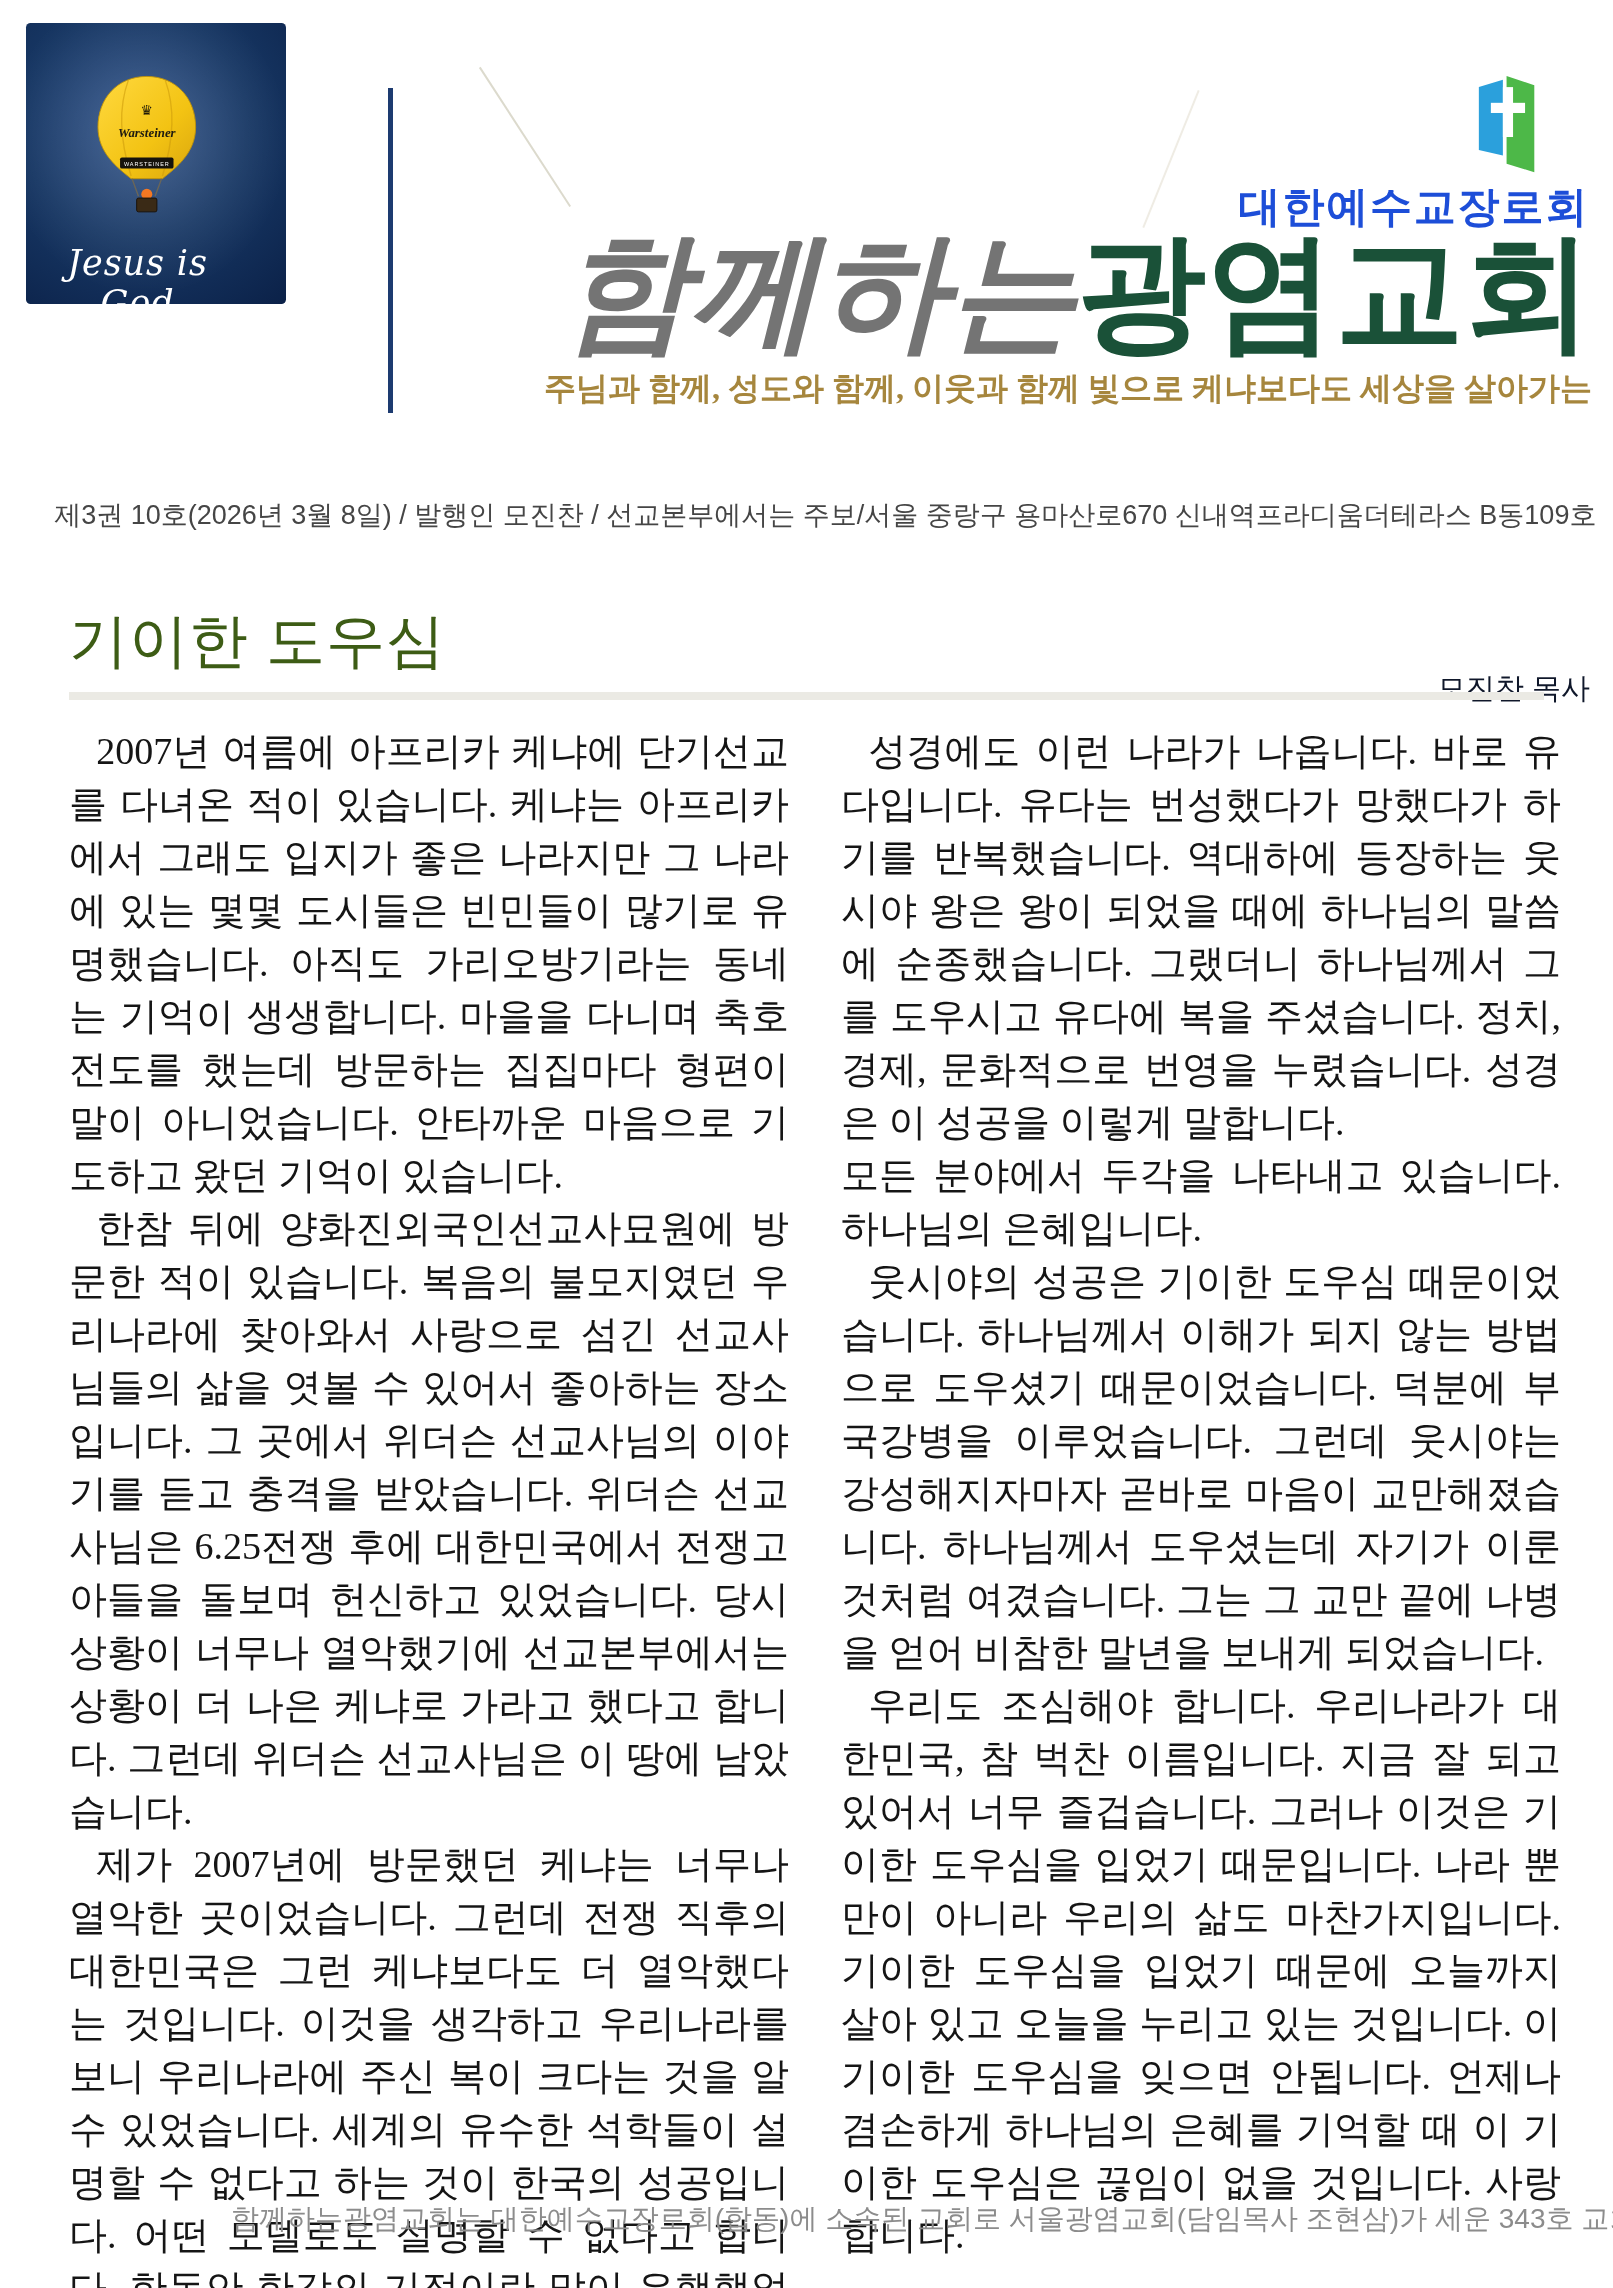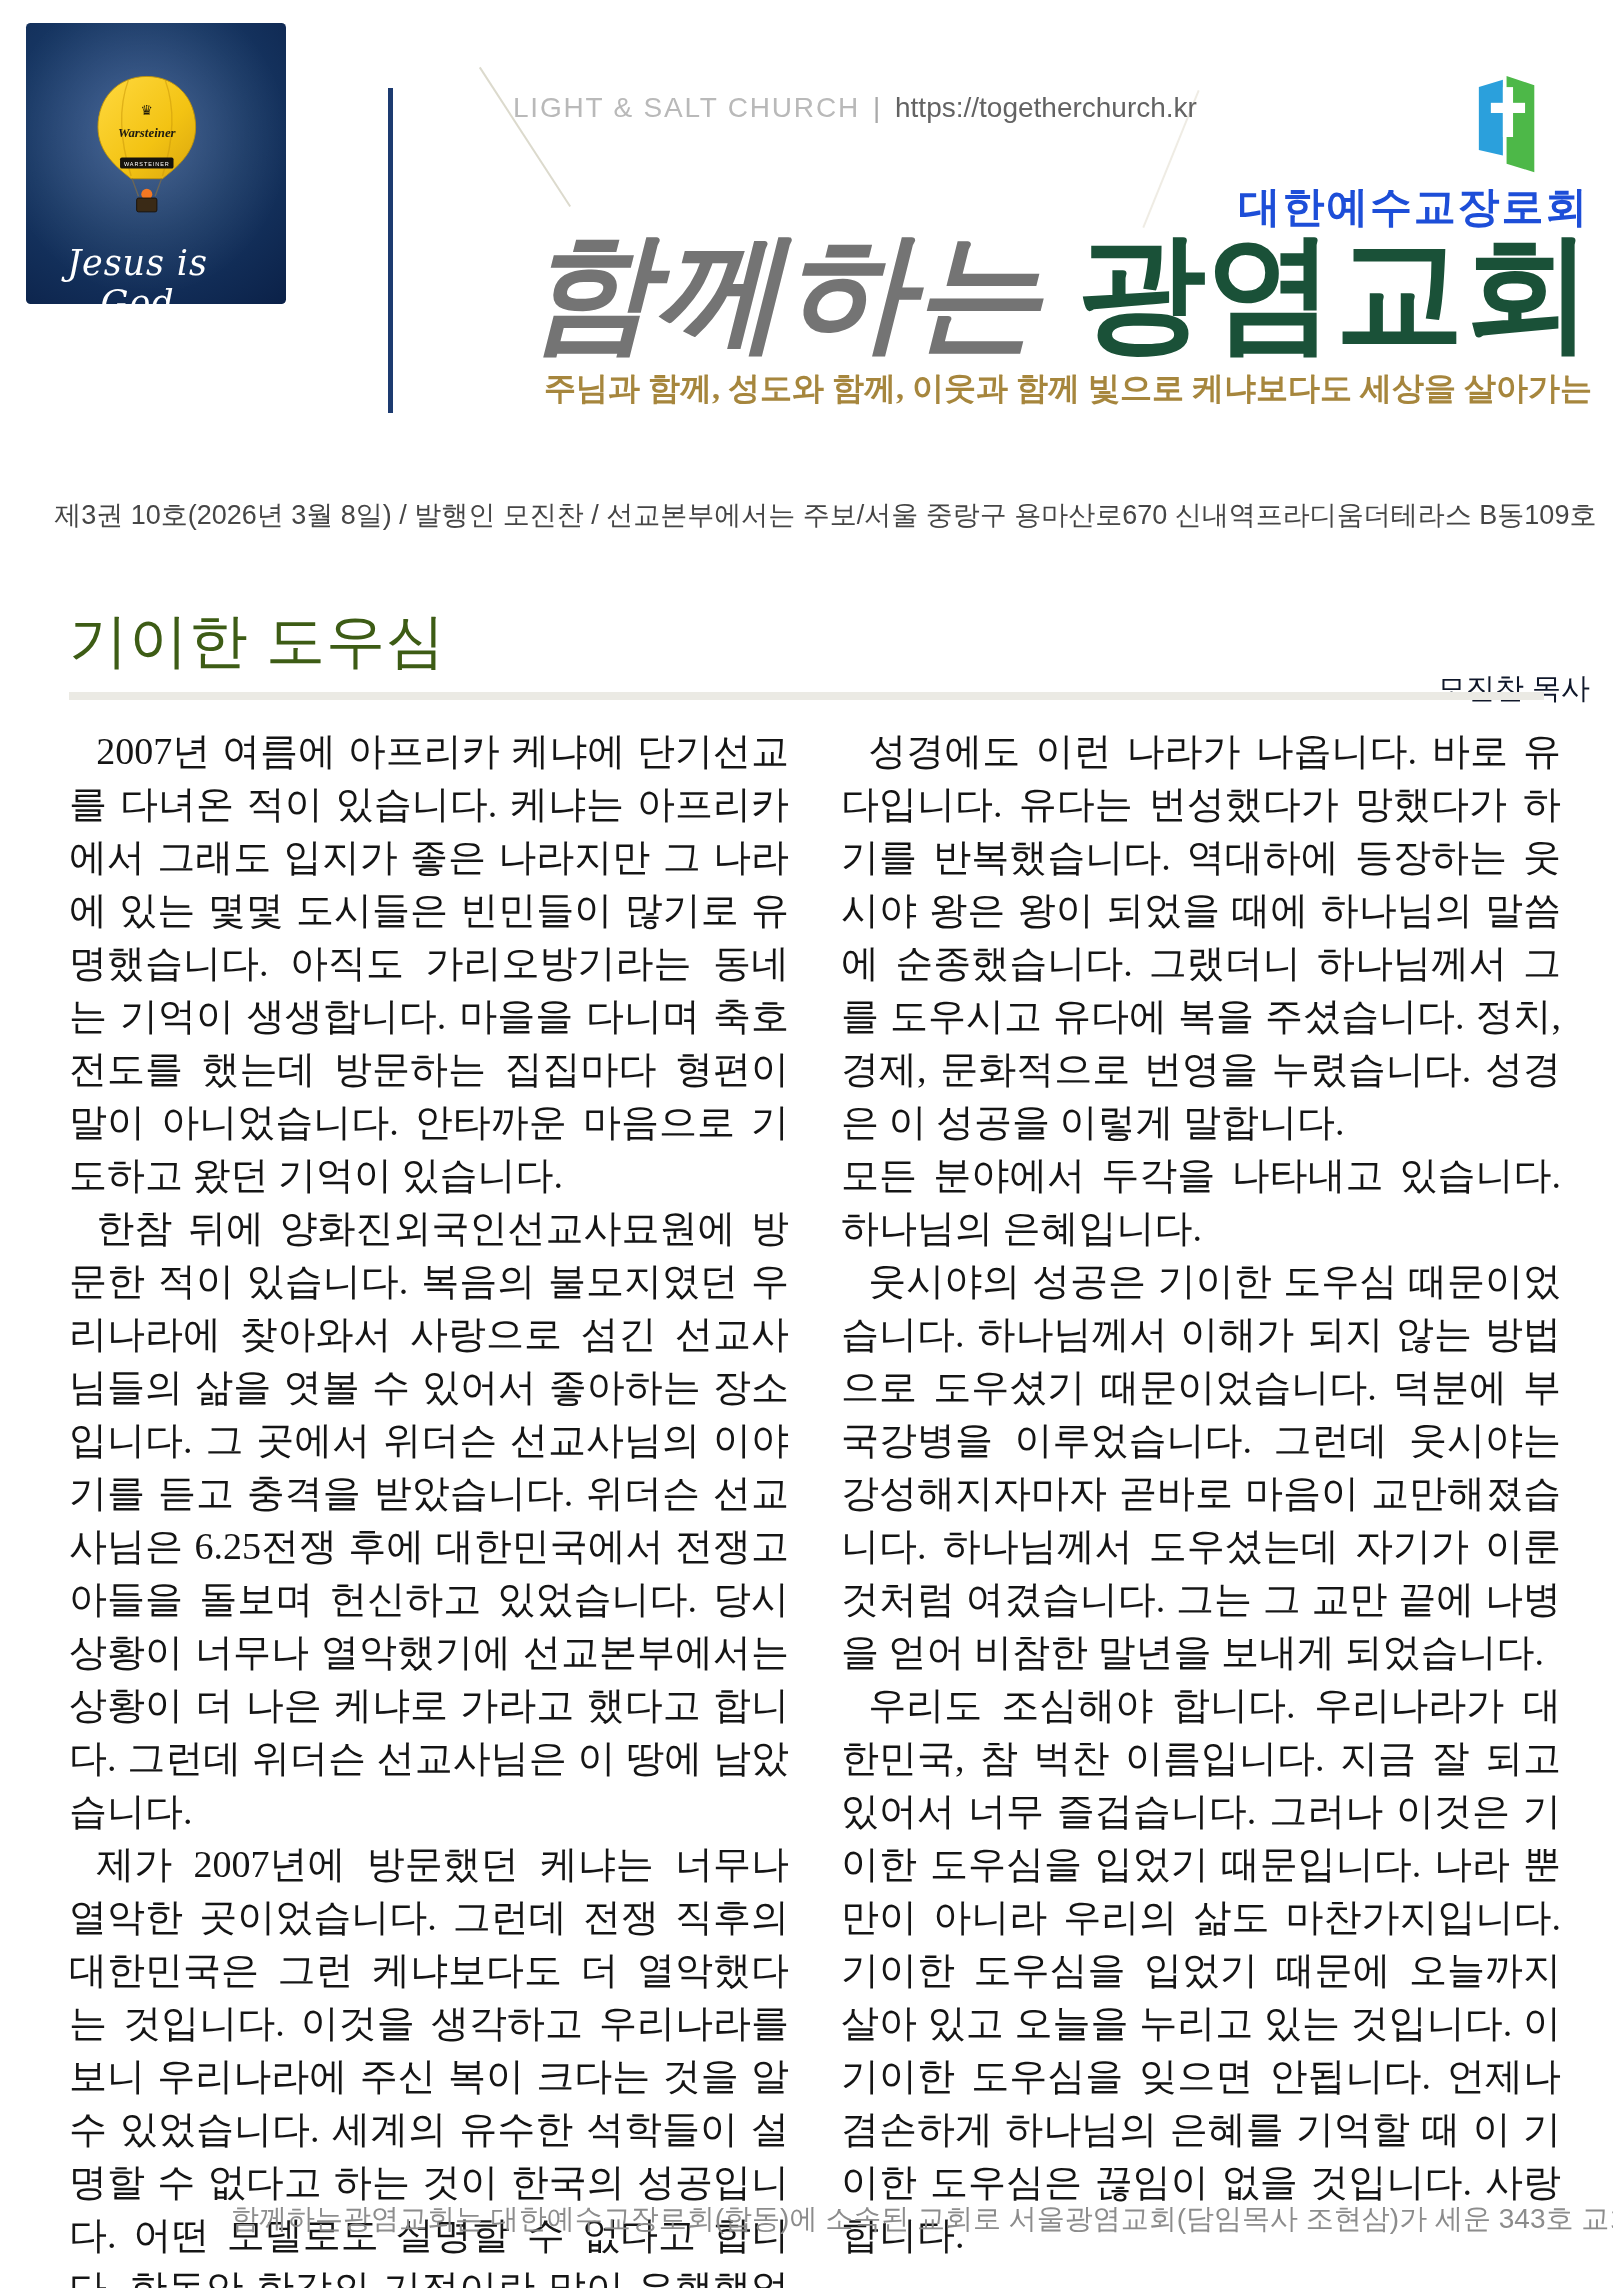--- a/index.html
+++ b/index.html
@@ -22,21 +22,21 @@
   .diag-1{position:absolute;left:524px;top:54px;width:1.8px;height:166px;background:#dcdacd;transform:rotate(-33deg);}
   .diag-2{position:absolute;left:1170px;top:85px;width:1.8px;height:148px;background:#efece4;transform:rotate(22deg);}
   .vline{position:absolute;left:388px;top:88px;width:4.6px;height:325px;background:#1d3b70;}
 
   .logo{position:absolute;left:1477px;top:74px;}
   .denomination{position:absolute;right:24px;top:179px;font-size:42px;font-weight:600;
                 color:#1d4ed8;letter-spacing:1.8px;white-space:nowrap;}
   .church-name{position:absolute;right:20px;top:227px;font-size:129px;font-weight:900;
                line-height:1;white-space:nowrap;letter-spacing:0;}
   .name-gray{color:#747474;font-style:italic;}
-  .name-green{color:#1a5138;margin-left:35px;}
+  .name-green{color:#1a5138;}
   .subtitle{position:absolute;right:21px;top:367px;font-family:"Liberation Serif","DejaVu Serif",serif;
             font-weight:700;font-size:32px;color:#a6863d;white-space:nowrap;}
   .pub-info{position:absolute;right:16.6px;top:497px;font-size:27px;color:#454545;white-space:nowrap;}
 
   
   .article-title{position:absolute;left:69px;top:602px;font-size:59px;font-weight:500;
                  color:#3d5c15;letter-spacing:0.9px;}
   .article-author{position:absolute;right:23px;top:669px;font-size:29px;font-weight:500;color:#0f172a;}
   .divider{position:absolute;left:69px;top:692px;width:1475px;height:8.3px;background:#ebeae4;}
 
@@ -85,23 +85,20 @@
       <circle cx="131" cy="186" r="6" fill="#ff7a1e" opacity="0.95"></circle>
       <rect x="120" y="190" width="22" height="15" rx="2" fill="#3a2a16" stroke="#191007" stroke-width="1"></rect>
     </svg>
     <div class="jesus-caption">Jesus is God</div>
   </div>
 
   <div class="diag-1"></div>
   <div class="diag-2"></div>
   <div class="vline"></div>
 
-  <div class="tagline-row">
-    <span class="tagline-en">LIGHT &amp; SALT CHURCH</span><span class="tagline-sep">|</span><span class="tagline-url">https://togetherchurch.kr</span>
-  </div>
 
   <div class="logo">
     <svg width="61" height="102" viewBox="0 0 66 110">
       <polygon points="2,14 28,6 28,88 2,82" fill="#2ba0dc"></polygon>
       <polygon points="32,2 62,12 62,106 32,97" fill="#4db848"></polygon>
       <rect x="28" y="14" width="11" height="54" fill="#ffffff"></rect>
       <rect x="15" y="31" width="37" height="11" fill="#ffffff"></rect>
     </svg>
   </div>
 

